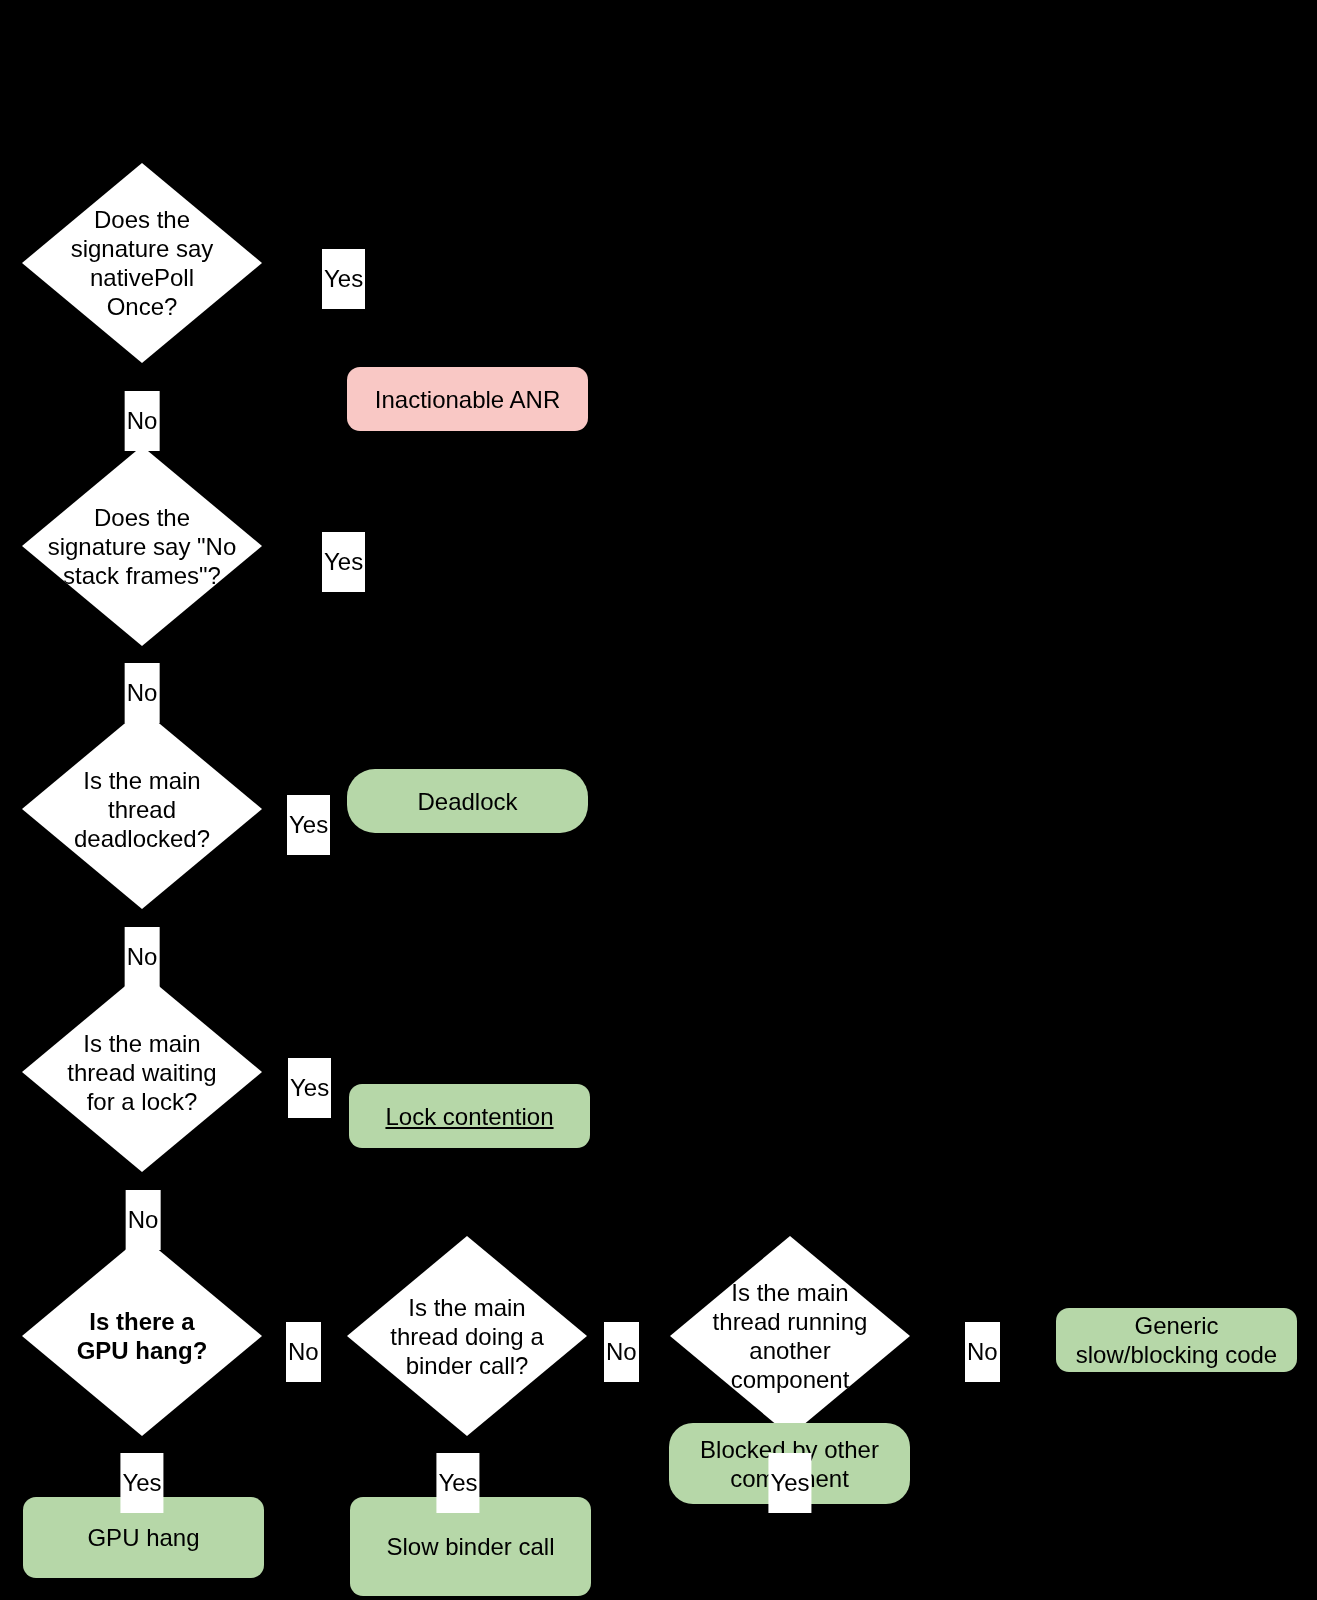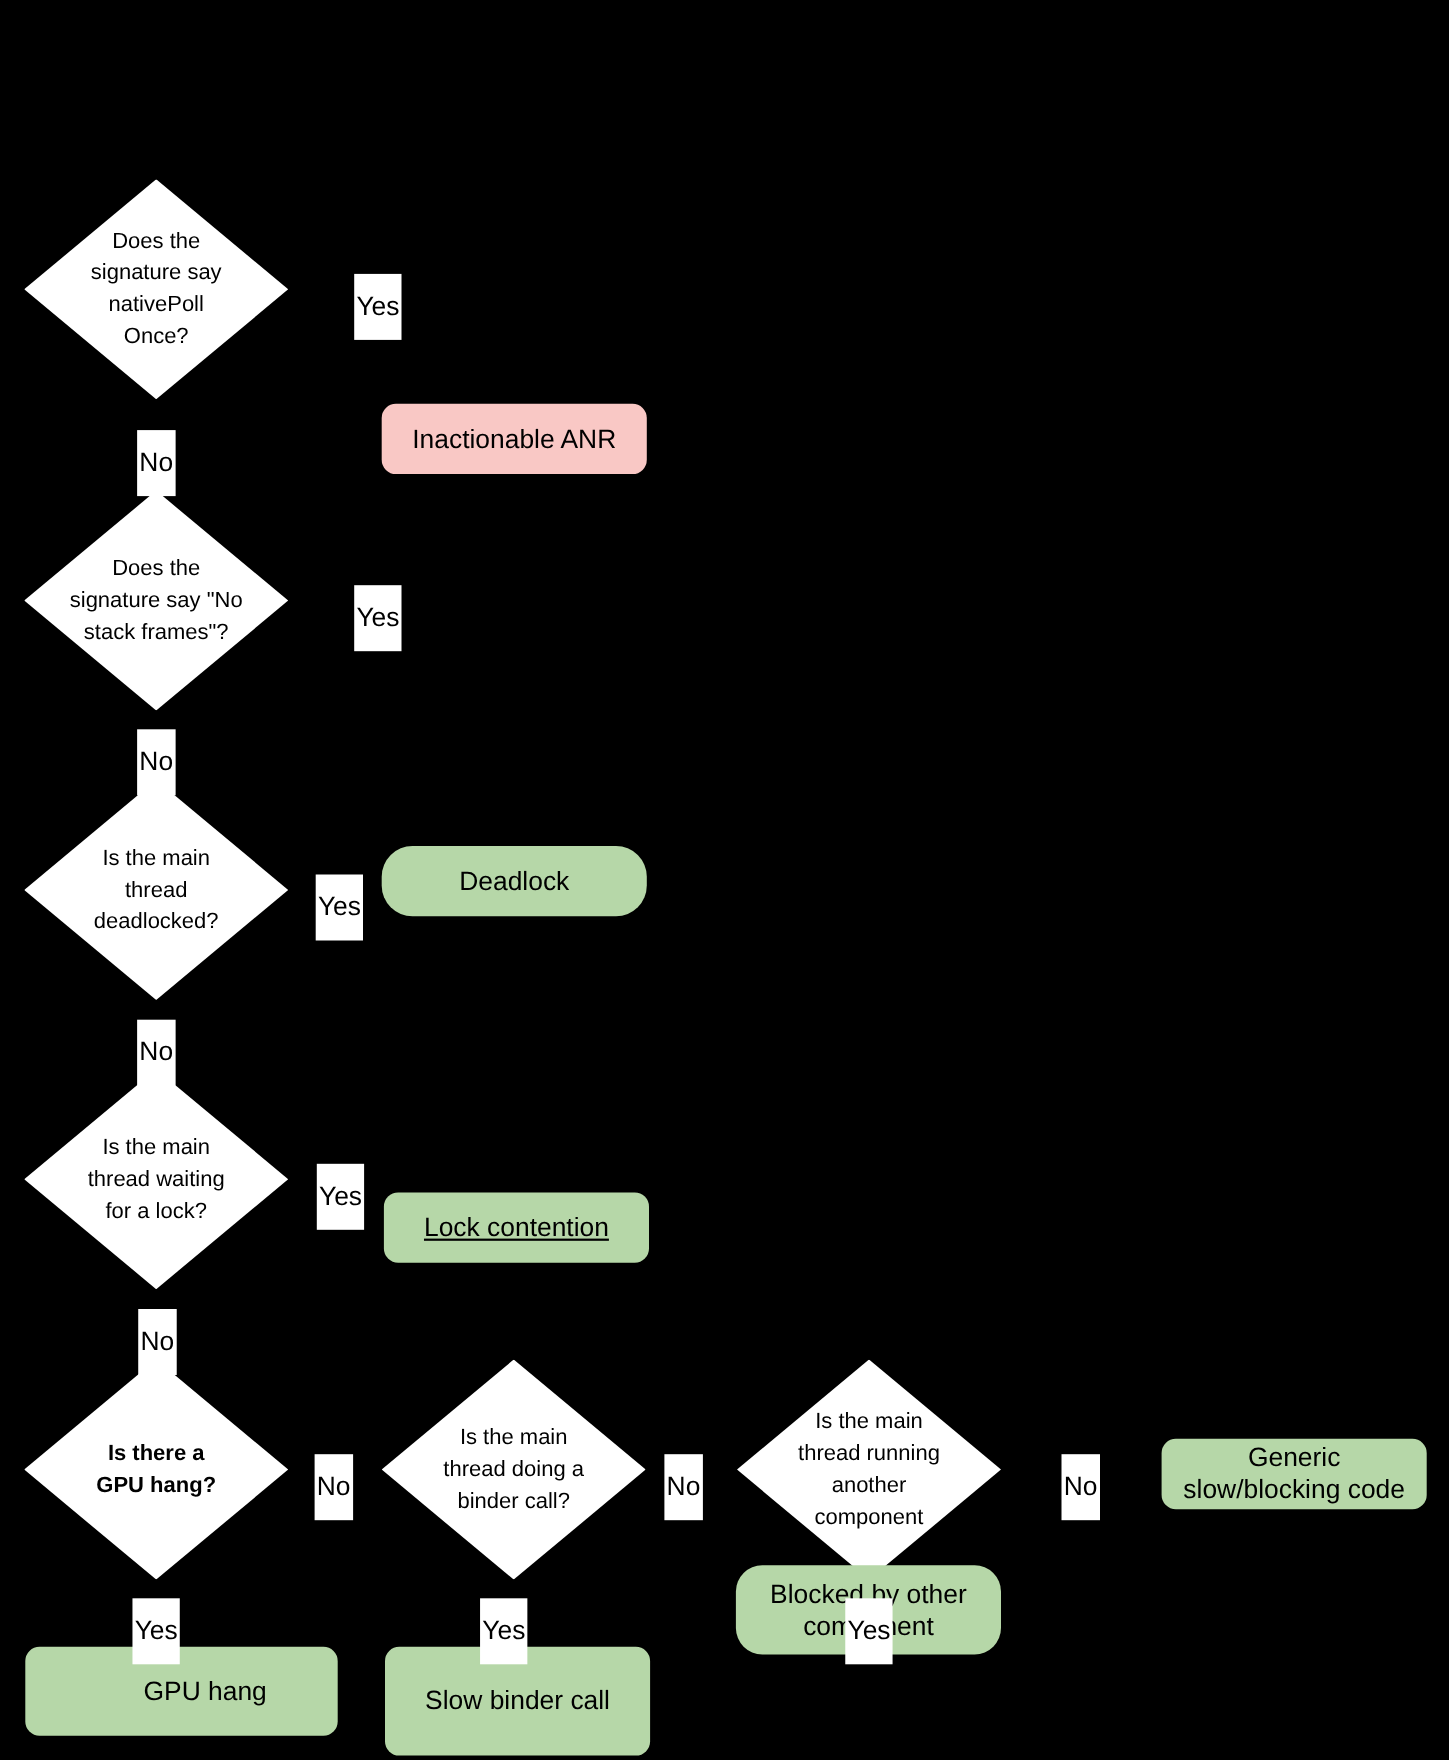--- a/index.html
+++ b/index.html
@@ -33,21 +33,21 @@
   .diamond {
     position: absolute;
     width: 240px;
     height: 200px;
     background: var(--decision-fill, #fff);
     clip-path: polygon(50% 0, 100% 50%, 50% 100%, 0 50%);
     display: flex;
     align-items: center;
     justify-content: center;
     text-align: center;
-    font-size: 20px;
+    font-size: 24px;
     line-height: 29px;
     white-space: pre-line;
   }
   .edge-label {
     position: absolute;
     background: var(--label-bg, #fff);
     color: var(--ink, #000);
     font-size: 24px;
     line-height: 28px;
     padding: 16px 2px;
@@ -61,21 +61,21 @@
   #d2             { left: 22px;   top: 446px; }
   #d3             { left: 22px;   top: 709px; }
   #d4             { left: 22px;   top: 972px; }
   #d5             { left: 22px;   top: 1236px; font-weight: bold; }
   #d6             { left: 347px;  top: 1236px; }
   #d7             { left: 670px;  top: 1236px; }
   #n-inactionable { left: 347px;  top: 367px;  background: var(--bad); }
   #n-deadlock     { left: 347px;  top: 769px;  background: var(--good); border-radius: 28px; }
   #n-lock         { left: 349px;  top: 1084px; background: var(--good); text-decoration: underline; }
   #n-generic      { left: 1056px; top: 1308px; background: var(--good); }
-  #n-gpu          { left: 23px;   top: 1497px; height: 81px; background: var(--good); padding-left: 43px; }
+  #n-gpu          { left: 23px;   top: 1497px; height: 81px; background: var(--good); }
   #n-slow         { left: 350px;  top: 1497px; height: 99px; background: var(--good); }
   #n-blocked      { left: 669px;  top: 1423px; height: 81px; background: var(--good); border-radius: 24px; }
 
   
   #l-d1-yes { left: 322px; top: 249px; }
   #l-d1-no  { left: 142px; top: 391px; }
   #l-d2-yes { left: 322px; top: 532px; }
   #l-d2-no  { left: 142px; top: 663px; }
   #l-d3-yes { left: 287px; top: 795px; }
   #l-d3-no  { left: 142px; top: 927px; }

